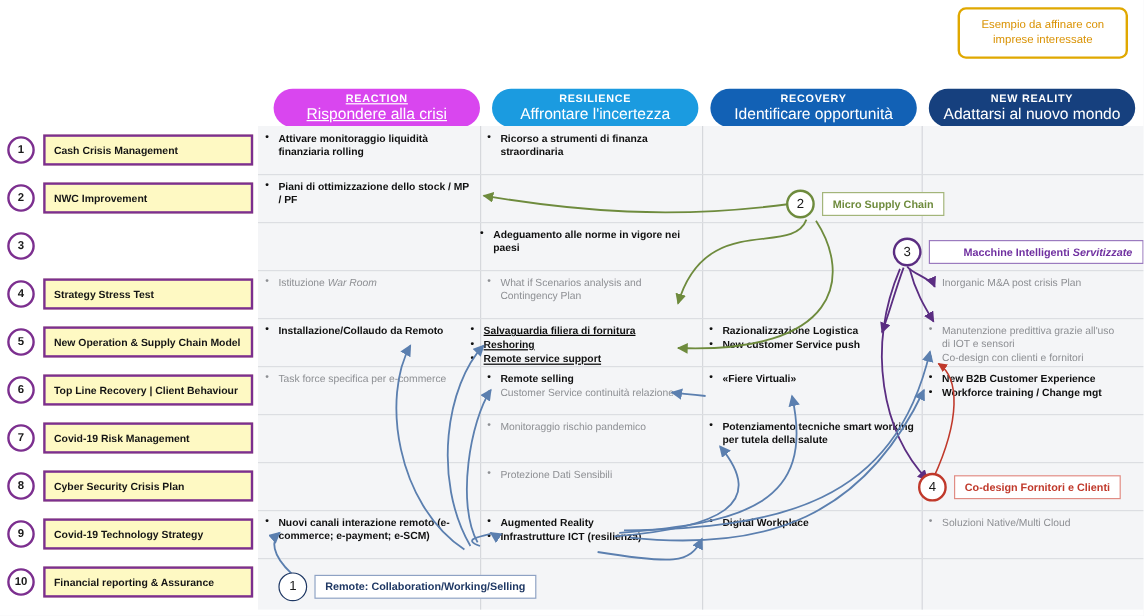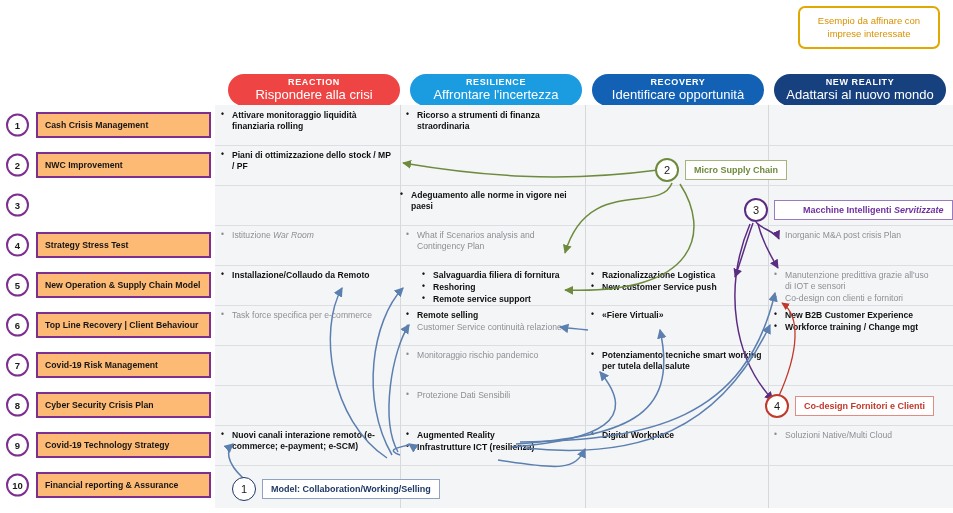--- a/index.html
+++ b/index.html
@@ -34,21 +34,21 @@
   .badge{
     position:absolute; left:6px; top:50%; transform:translateY(-50%);
     width:23px; height:23px; border-radius:50%;
     border:2.5px solid #7C2F8F; background:#fff;
     display:flex; align-items:center; justify-content:center;
     font-size:9.5px; font-weight:bold; color:#1a1a1a;
   }
   .side-chip{
     position:absolute; left:36px; top:50%; transform:translateY(-50%);
     width:175px; height:26px;
-    background:#fdba74; border:2px solid #7C2F8F;
+    background:#fef9c3; border:2px solid #7C2F8F;
     display:flex; align-items:center;
     font-size:8.7px; font-weight:bold; color:#151515;
     padding-left:7px; white-space:nowrap; overflow:hidden;
   }
 
   
   .grid{ position:absolute; left:215px; top:105px; width:738px; height:403px;
          background:#F4F5F7; }
   .gcell{
     position:absolute; padding:5px 6px 0 6px; overflow:hidden;
@@ -95,21 +95,21 @@
 </head>
 <body>
 
 <div id="root">
 
   <div class="note-box">
     <span>Esempio da affinare con imprese interessate</span>
   </div>
 
   <div id="pills">
-      <div class="pill" style="left: 228px; width: 172px; background: #ef4444;">
+      <div class="pill" style="left: 228px; width: 172px; background: #d946ef; text-decoration: underline;">
         <div class="t">REACTION</div>
         <div class="s">Rispondere alla crisi</div>
       </div>
       <div class="pill" style="left: 410px; width: 172px; background: rgb(27, 155, 224);">
         <div class="t">RESILIENCE</div>
         <div class="s">Affrontare l'incertezza</div>
       </div>
       <div class="pill" style="left: 592px; width: 172px; background: rgb(18, 97, 181);">
         <div class="t">RECOVERY</div>
         <div class="s">Identificare opportunità</div>
@@ -217,21 +217,21 @@
       <div class="gcell" style="left: 553px; top: 120px; width: 185px; height: 40px;">
         <ul class="items">
           <li class="grey"><span>Inorganic M&amp;A post crisis Plan</span></li>
         </ul>
       </div>
       <div class="gcell" style="left: 0px; top: 160px; width: 185px; height: 40px;">
         <ul class="items">
           <li class="bold"><span>Installazione/Collaudo da Remoto</span></li>
         </ul>
       </div>
-      <div class="gcell" style="left: 201px; top: 160px; width: 185px; height: 40px;">
+      <div class="gcell" style="left: 171px; top: 160px; width: 185px; height: 40px; text-decoration: underline;">
         <ul class="items">
           <li class="bold"><span>Salvaguardia filiera di fornitura</span></li>
           <li class="bold"><span>Reshoring</span></li>
           <li class="bold"><span>Remote service support</span></li>
         </ul>
       </div>
       <div class="gcell" style="left: 370px; top: 160px; width: 183px; height: 40px;">
         <ul class="items">
           <li class="bold"><span>Razionalizzazione Logistica</span></li>
           <li class="bold"><span>New customer Service push</span></li>
@@ -370,16 +370,16 @@
     <span class="label"><span>Macchine Intelligenti </span><span class="it">Servitizzate</span></span>
   </div>
 
   <div class="ann red" style="left:765px; top:394px;">
     <span class="ring">4</span>
     <span class="label">Co-design Fornitori e Clienti</span>
   </div>
 
   <div class="ann blue" style="left:232px; top:477px;">
     <span class="ring">1</span>
-    <span class="label">Model: Collaboration/Working/Selling</span>
+    <span class="label">Remote: Collaboration/Working/Selling</span>
   </div>
 
 </div>
 
 </body></html>

